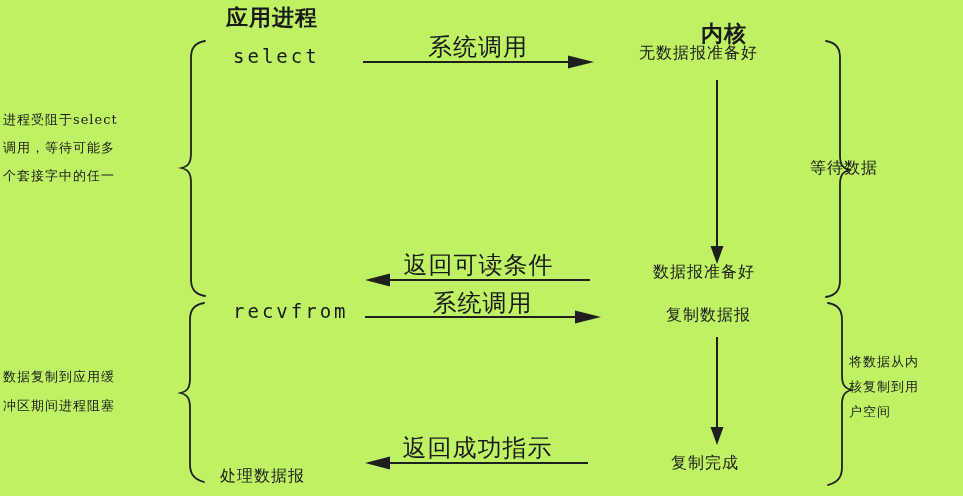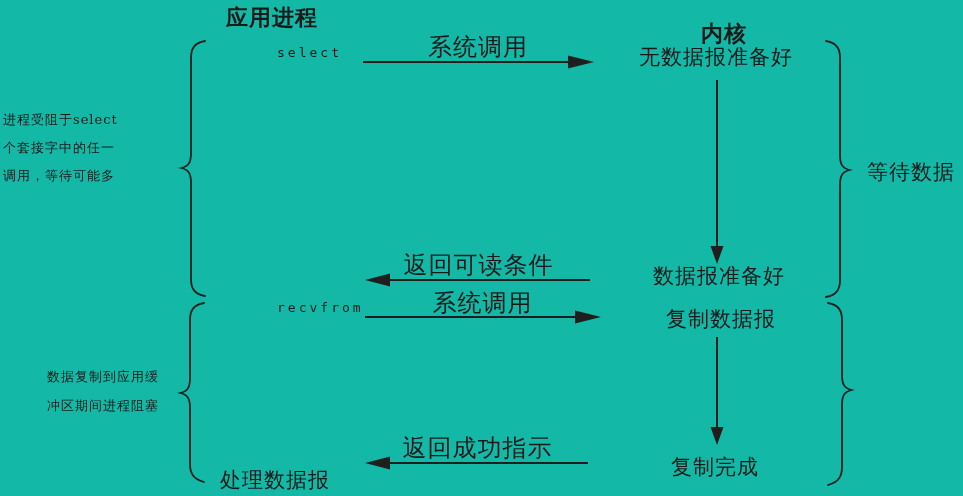--- a/index.html
+++ b/index.html
@@ -4,48 +4,47 @@
 <style>
   html, body {
     margin: 0;
     padding: 0;
     background: #ffffff;
   }
   .canvas {
     position: relative;
     width: 963px;
     height: 496px;
-    background: #14b8a6;
+    background: #bef264;
     color: #1a1a1a;
     font-family: "DejaVu Serif", "Liberation Serif", serif;
     overflow: hidden;
   }
   .gfx {
     position: absolute;
     left: 0;
     top: 0;
     width: 963px;
     height: 496px;
   }
   .abs { position: absolute; white-space: nowrap; }
   .hdr {
     font-size: 22px;
     font-weight: bold;
     letter-spacing: 1px;
     font-family: "DejaVu Sans", "Liberation Sans", sans-serif;
   }
   .cjk {
-    font-size: 21px;
+    font-size: 16px;
     letter-spacing: 1px;
   }
   .mono {
     font-family: "DejaVu Sans Mono", "Liberation Mono", monospace;
-    font-size: 13px;
+    font-size: 19px;
     letter-spacing: 3px;
-    margin-left: 44px;
   }
   .arrow-label {
     font-size: 24px;
     letter-spacing: 1px;
     text-align: center;
   }
   .note {
     font-size: 13px;
     letter-spacing: 1px;
   }
@@ -112,25 +111,30 @@
   <div class="abs cjk" style="left:639px; top:43px;">无数据报准备好</div>
   <div class="abs cjk" style="left:653px; top:262px;">数据报准备好</div>
   <div class="abs cjk" style="left:666px; top:305px;">复制数据报</div>
   <div class="abs cjk" style="left:671px; top:453px;">复制完成</div>
 
   <div class="abs arrow-label" style="left:363px; top:31px; width:230px;">系统调用</div>
   <div class="abs arrow-label" style="left:367px; top:249px; width:223px;">返回可读条件</div>
   <div class="abs arrow-label" style="left:365px; top:287px; width:235px;">系统调用</div>
   <div class="abs arrow-label" style="left:367px; top:432px; width:221px;">返回成功指示</div>
 
-  <div class="abs cjk" style="left:867px; top:158px;">等待数据</div>
+  <div class="abs cjk" style="left:810px; top:158px;">等待数据</div>
+  <div class="abs note brace-note" style="left:849px; top:349px;">
+    <div class="line">将数据从内</div>
+    <div class="line">核复制到用</div>
+    <div class="line">户空间</div>
+  </div>
 
   <div class="abs note note1" style="left:3px; top:106px;">
     <div class="line">进程受阻于select</div>
+    <div class="line">调用，等待可能多</div>
     <div class="line">个套接字中的任一</div>
-    <div class="line">调用，等待可能多</div>
   </div>
-  <div class="abs note note2" style="left:3px; top:362px;margin-left:44px;">
+  <div class="abs note note2" style="left:3px; top:362px;">
     <div class="line">数据复制到应用缓</div>
     <div class="line">冲区期间进程阻塞</div>
   </div>
 
 </div>
 
 </body></html>

